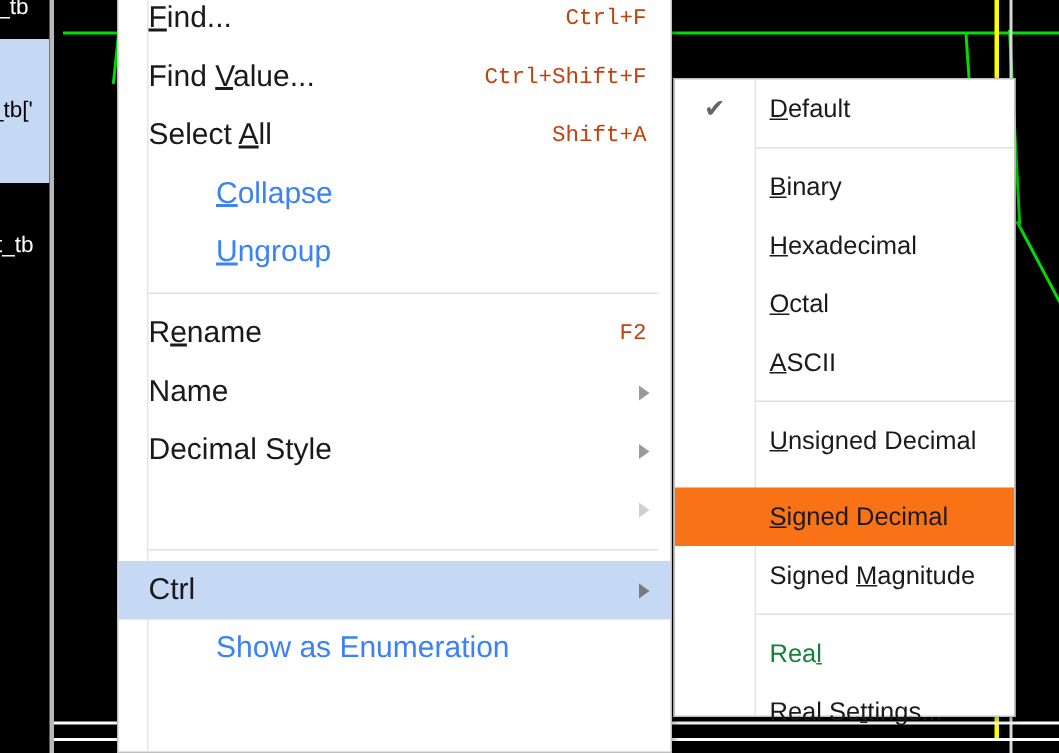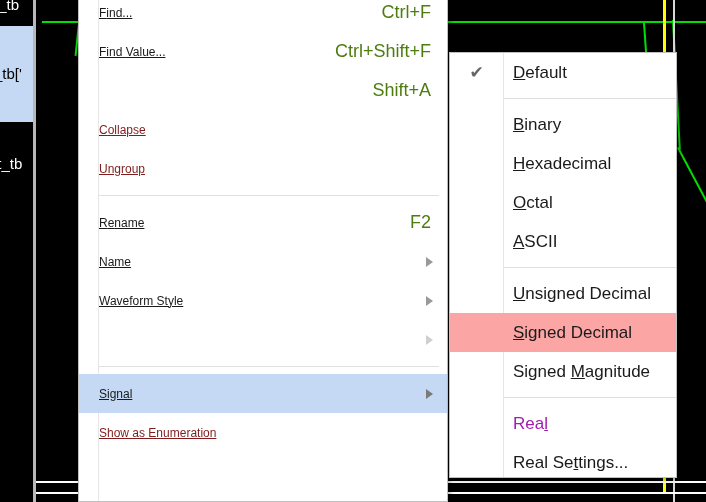--- a/index.html
+++ b/index.html
@@ -106,32 +106,32 @@
     display: flex;
     align-items: center;
     height: 39px;
     padding: 0 14px 0 0;
     box-sizing: border-box;
     cursor: default;
     white-space: nowrap;
   }
   .menu-item .label {
     flex: 0 0 auto;
-    font-size: 12px;
+    font-size: 20px;
     color: #1a1a1a;
     padding-left: 20px;
-    text-decoration: underline;
   }
   .menu-item .accel {
     margin-left: auto;
-    font-size: 18px;
-    color: #4d7c0f;
+    font-size: 15px;
+    color: #c2410c;
     padding-right: 2px;
-  }
-  .menu-item.disabled .label { color: #7f1d1d; }
+    font-family: Liberation Mono, monospace;
+  }
+  .menu-item.disabled .label { color: #3b82f6; margin-left: 45px; }
   .menu-item.highlight { background: #c5d9f5; }
 
   .menu-item .arrow {
     margin-left: auto;
     width: 0; height: 0;
     border-top: 5px solid transparent;
     border-bottom: 5px solid transparent;
     border-left: 7px solid #9a9a9a;
   }
   .menu-item.highlight .arrow { border-left-color: #7a7a7a; }
@@ -165,22 +165,22 @@
     text-align: center;
     font-size: 17px;
     color: #666;
     flex: 0 0 53px;
   }
   .sub-item .label {
     font-size: 17px;
     color: #1a1a1a;
     padding-left: 10px;
   }
-  .sub-item.disabled .label { color: #a21caf; }
-  .sub-item.highlight { background: #fca5a5; }
+  .sub-item.disabled .label { color: #15803d; }
+  .sub-item.highlight { background: #f97316; margin-top: 12px; }
   .sub-sep {
     height: 1px;
     background: #e0e0e0;
     margin: 6px 0 6px 53px;
   }
   .sub-gutter {
     position: absolute;
     left: 53px; top: 0; bottom: 0;
     width: 1px;
     background: #e6e6e6;
@@ -238,47 +238,48 @@
     <div id="context-menu-items">
         <div class="menu-item">
           <span class="label"><span class="mn">F</span>ind...</span>
           <span class="accel">Ctrl+F</span>
         </div>
         <div class="menu-item">
           <span class="label">Find <span class="mn">V</span>alue...</span>
           <span class="accel">Ctrl+Shift+F</span>
         </div>
         <div class="menu-item">
+          <span class="label">Select <span class="mn">A</span>ll</span>
           <span class="accel">Shift+A</span>
         </div>
         <div class="menu-item disabled">
           <span class="label"><span class="mn">C</span>ollapse</span>
         </div>
         <div class="menu-item disabled">
           <span class="label"><span class="mn">U</span>ngroup</span>
         </div>
         <div class="menu-sep"></div>
         <div class="menu-item">
           <span class="label">R<span class="mn">e</span>name</span>
           <span class="accel">F2</span>
         </div>
         <div class="menu-item">
           <span class="label">Name</span>
           <span class="arrow"></span>
         </div>
         <div class="menu-item">
-          <span class="label">Waveform Style</span>
+          <span class="label">Decimal Style</span>
           <span class="arrow"></span>
         </div>
         <div class="menu-item disabled">
           <span class="arrow"></span>
         </div>
         <div class="menu-sep"></div>
         <div class="menu-item highlight">
-          <span class="label">Signal</span>
+          <span class="label">Ctrl</span>
           <span class="arrow"></span>
         </div>
         <div class="menu-item disabled">
           <span class="label">Show as Enumeration</span>
         </div>
       </div>
   </div>
 
   <div class="menu" id="radix-submenu">
     <div class="sub-gutter"></div>

